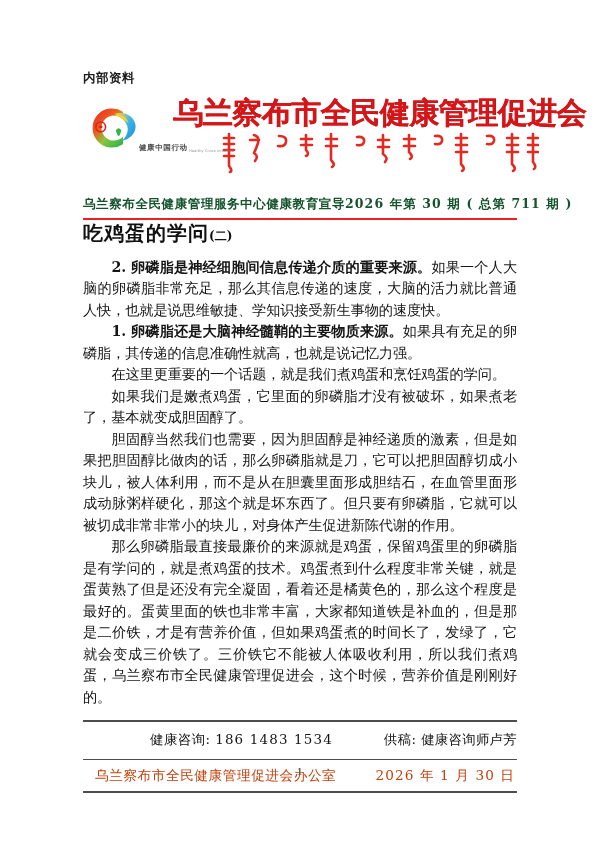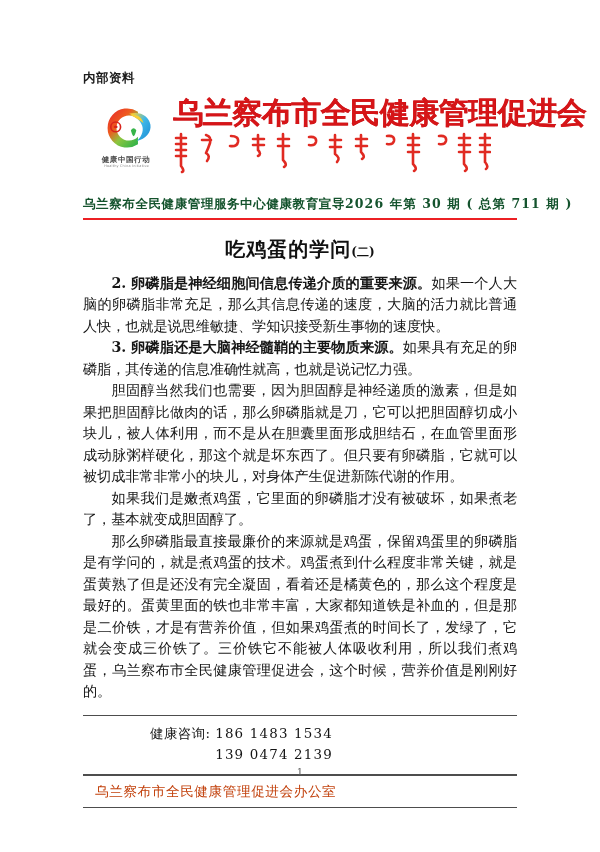--- a/index.html
+++ b/index.html
@@ -50,22 +50,21 @@
     display: flex;
     align-items: flex-start;
     margin-top: 12px;
     height: 90px;
   }
 
   .logo-block {
     width: 86px;
     flex: 0 0 86px;
     display: flex;
-    flex-direction: column;
-    align-items: center;
+    align-items: flex-end;
     padding-top: 6px;
   }
 
   .logo-mark {
     width: 56px;
     height: 50px;
     position: relative;
   }
 
   .logo-cn {
@@ -85,21 +84,21 @@
     letter-spacing: 0.2px;
     transform: scale(0.95);
     white-space: nowrap;
   }
 
   .masthead-text {
     flex: 1 1 auto;
     padding-left: 4px;
     display: flex;
     flex-direction: column;
-    align-items: flex-start;
+    align-items: center;
   }
 
   .org-title {
     font-family: "DejaVu Serif", "Liberation Serif", serif;
     font-weight: 700;
     font-size: 30px;
     line-height: 1.05;
     color: #d61518;
     letter-spacing: -0.5px;
     white-space: nowrap;
@@ -135,22 +134,21 @@
 
   .red-rule {
     margin-top: 5px;
     height: 2.4px;
     background: #ec2024;
     width: 100%;
   }
 
   
   .article-title {
-    text-align: center;
-    margin-top: 17px;
+    margin-top: 1px;
     font-family: "DejaVu Serif", "Liberation Serif", serif;
     font-weight: 700;
     font-size: 20px;
     letter-spacing: 1px;
     color: #111;
     line-height: 1.2;
   }
   .article-title .sub {
     font-size: 12px;
     font-weight: 700;
@@ -311,45 +309,48 @@
     </div>
 
     <div class="red-rule"></div>
 
     <div class="article-title">
       <span>吃鸡蛋的学问</span><span class="sub">(二)</span>
     </div>
 
     <div class="body-text">
       <p><b>2. 卵磷脂是神经细胞间信息传递介质的重要来源。</b><span>如果一个人大脑的卵磷脂非常充足，那么其信息传递的速度，大脑的活力就比普通人快，也就是说思维敏捷、学知识接受新生事物的速度快。</span></p>
-      <p><b>3. 卵磷脂还是大脑神经髓鞘的主要物质来源。</b><span>如果具有充足的卵磷脂，其传递的信息准确性就高，也就是说记忆力强。</span></p>
+      <p><b>1. 卵磷脂还是大脑神经髓鞘的主要物质来源。</b><span>如果具有充足的卵磷脂，其传递的信息准确性就高，也就是说记忆力强。</span></p>
+      <p><span>在这里更重要的一个话题，就是我们煮鸡蛋和烹饪鸡蛋的学问。</span></p>
+      <p><span>如果我们是嫩煮鸡蛋，它里面的卵磷脂才没有被破坏，如果煮老了，基本就变成胆固醇了。</span></p>
       <p><span>胆固醇当然我们也需要，因为胆固醇是神经递质的激素，但是如果把胆固醇比做肉的话，那么卵磷脂就是刀，它可以把胆固醇切成小块儿，被人体利用，而不是从在胆囊里面形成胆结石，在血管里面形成动脉粥样硬化，那这个就是坏东西了。但只要有卵磷脂，它就可以被切成非常非常小的块儿，对身体产生促进新陈代谢的作用。</span></p>
-      <p><span>如果我们是嫩煮鸡蛋，它里面的卵磷脂才没有被破坏，如果煮老了，基本就变成胆固醇了。</span></p>
       <p><span>那么卵磷脂最直接最廉价的来源就是鸡蛋，保留鸡蛋里的卵磷脂是有学问的，就是煮鸡蛋的技术。鸡蛋煮到什么程度非常关键，就是蛋黄熟了但是还没有完全凝固，看着还是橘黄色的，那么这个程度是最好的。蛋黄里面的铁也非常丰富，大家都知道铁是补血的，但是那是二价铁，才是有营养价值，但如果鸡蛋煮的时间长了，发绿了，它就会变成三价铁了。三价铁它不能被人体吸收利用，所以我们煮鸡蛋，乌兰察布市全民健康管理促进会，这个时候，营养价值是刚刚好的。</span></p>
     </div>
 
     <div class="contact-rule-top"></div>
 
     <div class="contact">
       <div class="contact-col-left">
         <div class="contact-row">
           <span class="lbl">健康咨询:</span>
           <span class="val">186 1483 1534</span>
         </div>
-        <div class="contact-row indent">
-          <span class="val">139 0474 2139</span>
-        </div>
       </div>
       <div class="contact-col-right">
+        <div class="contact-row">
+          <span class="lbl">供稿:</span>
+          <span>健康咨询师卢芳</span>
+        </div>
       </div>
     </div>
 
     <div class="colophon-rule"></div>
     <div class="colophon">
       <span>乌兰察布市全民健康管理促进会办公室</span>
+      <span class="colophon-date">2026 年 1 月 30 日</span>
     </div>
     <div class="colophon-rule-bottom"></div>
 
   </div>
 
   <div class="page-number">1</div>
 
 </div>
 
 </body></html>

